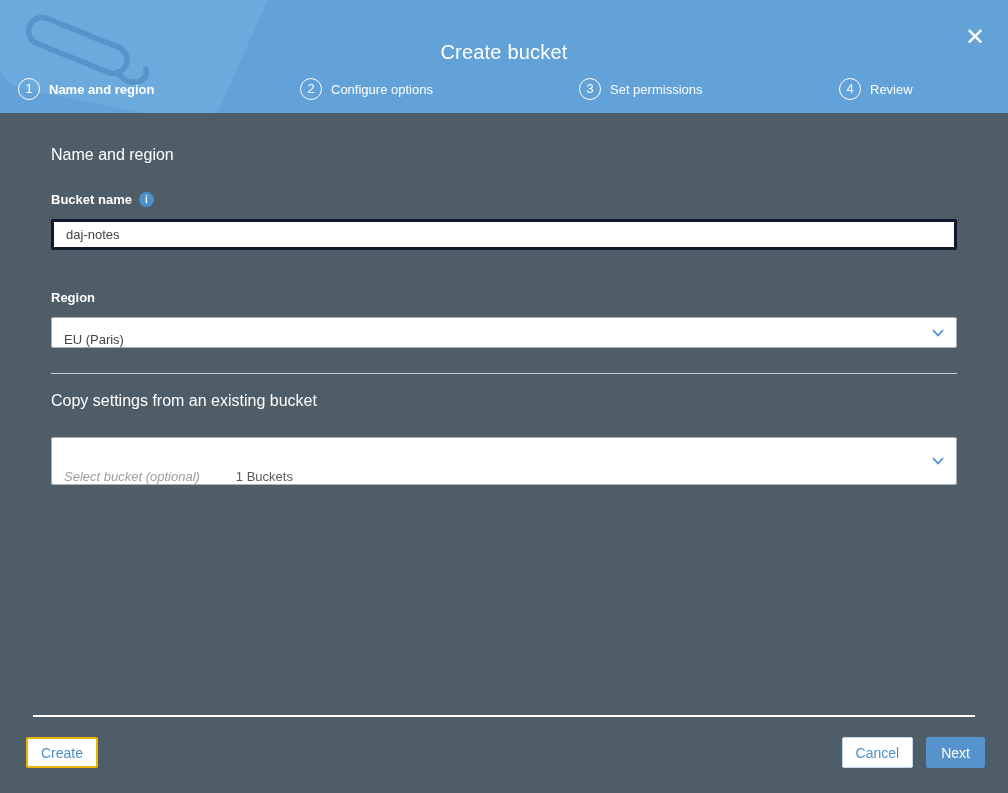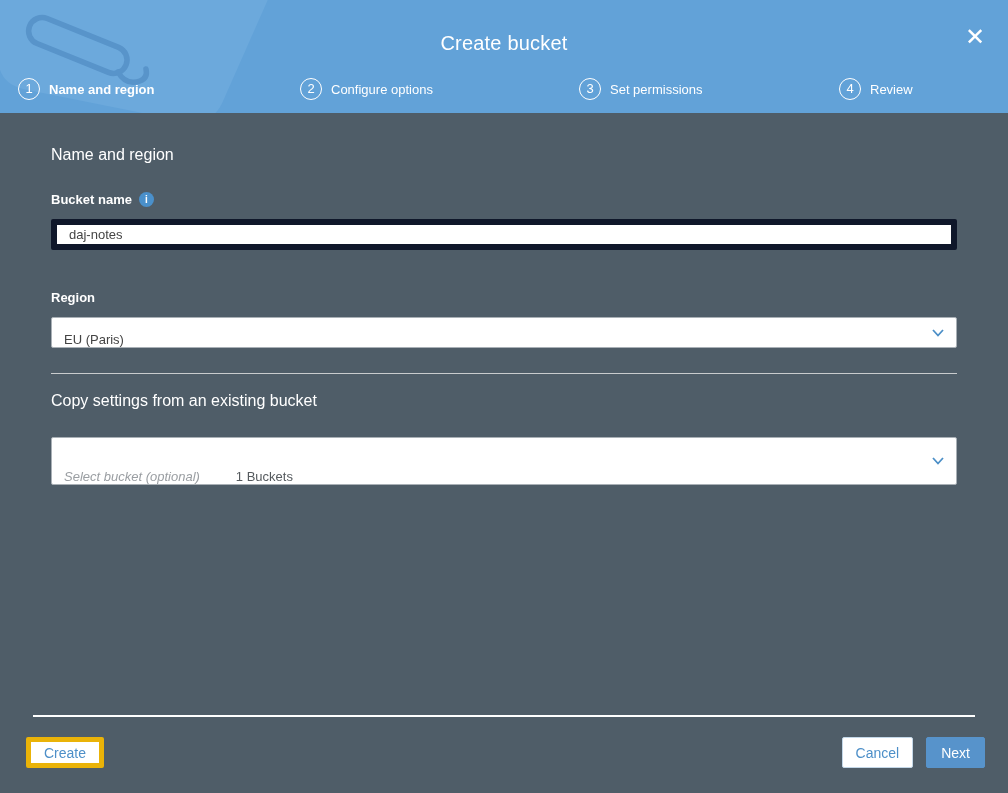--- a/index.html
+++ b/index.html
@@ -8,21 +8,21 @@
     position:relative; width:1008px; height:793px; overflow:hidden;
     background:#4F5D68; font-family:"Liberation Sans", sans-serif;
   }
   
   .header {
     position:absolute; top:0; left:0; right:0; height:113px;
     background:#62A2D8; overflow:hidden;
   }
   .watermark { position:absolute; left:0; top:0; pointer-events:none; }
   .modal-title {
-    position:absolute; top:32px; left:0; right:0; text-align:center;
+    position:absolute; top:41px; left:0; right:0; text-align:center;
     color:#ffffff; font-size:20px; font-weight:500; letter-spacing:.2px;
   }
   .close-btn {
     position:absolute; top:22px; right:18px; width:30px; height:30px;
     color:#ffffff; font-size:24px; font-weight:300; line-height:30px;
     text-align:center; cursor:pointer; background:none; border:none;
   }
   
   .steps { position:absolute; top:78px; left:0; right:0; height:24px; }
   .step { position:absolute; display:flex; align-items:center; cursor:pointer; }
@@ -41,42 +41,42 @@
     display:flex; 
   }
   .info-icon {
     display:inline-block; width:15px; height:15px; margin-left:7px;
     background:#4A90CB; border-radius:50%; color:#ffffff;
     font-size:10px; font-weight:bold; line-height:15px; text-align:center;
     font-style:normal; cursor:pointer;
   }
   .text-input {
     margin-top:12px; width:100%; height:31px; background:#ffffff;
-    border:6px solid #0f172a; border-radius:2px; padding:0 12px;
+    border:3px solid #0f172a; border-radius:2px; padding:0 12px;
     font-size:13px; color:#444444; font-family:"Liberation Sans", sans-serif;
   }
   .select-box {
     position:relative; margin-top:12px; width:100%; height:31px; background:#ffffff;
     border:1px solid #a9b0b6; border-radius:2px; display:flex; align-items:flex-end;
     padding:0 34px 0 12px; cursor:pointer;
   }
   .select-box.tall { height:48px; margin-top:27px; }
   .select-value { font-size:13px; color:#444444; }
   .select-placeholder { font-size:13px; color:#9a9ea2; font-style:italic; }
   .select-count { font-size:13px; color:#555a5e;padding-left:36px; }
   .chevron { position:absolute; right:12px; top:50%; margin-top:-4px; }
   .divider { margin-top:25px; border-top:1px solid #c9ccce; height:0; }
   
   .footer { position:absolute; bottom:0; left:0; right:0; height:78px; }
   .footer-line { margin:0 33px; border-top:2px solid #ffffff; }
   .btn {
     position:absolute; top:22px; height:31px; padding:0 13px; font-size:14px;
     font-family:"Liberation Sans", sans-serif; border-radius:2px; cursor:pointer;
   }
-  .btn-create { left:26px; background:#ffffff; color:#4D8FC8; border:5px solid #eab308; }
+  .btn-create { left:26px; background:#ffffff; color:#4D8FC8; border:2px solid #eab308; }
   .btn-group { position:absolute; top:22px; right:23px; display:flex; }
   .btn-cancel {
     position:static; height:31px; background:#ffffff; color:#4D8FC8;
     border:1px solid #c3d7e8; margin-right:13px;
   }
   .btn-next {
     position:static; height:31px; background:#5793CB; color:#ffffff;
     border:1px solid #5793CB; font-weight:normal; padding:0 14px;
   }
 </style>

